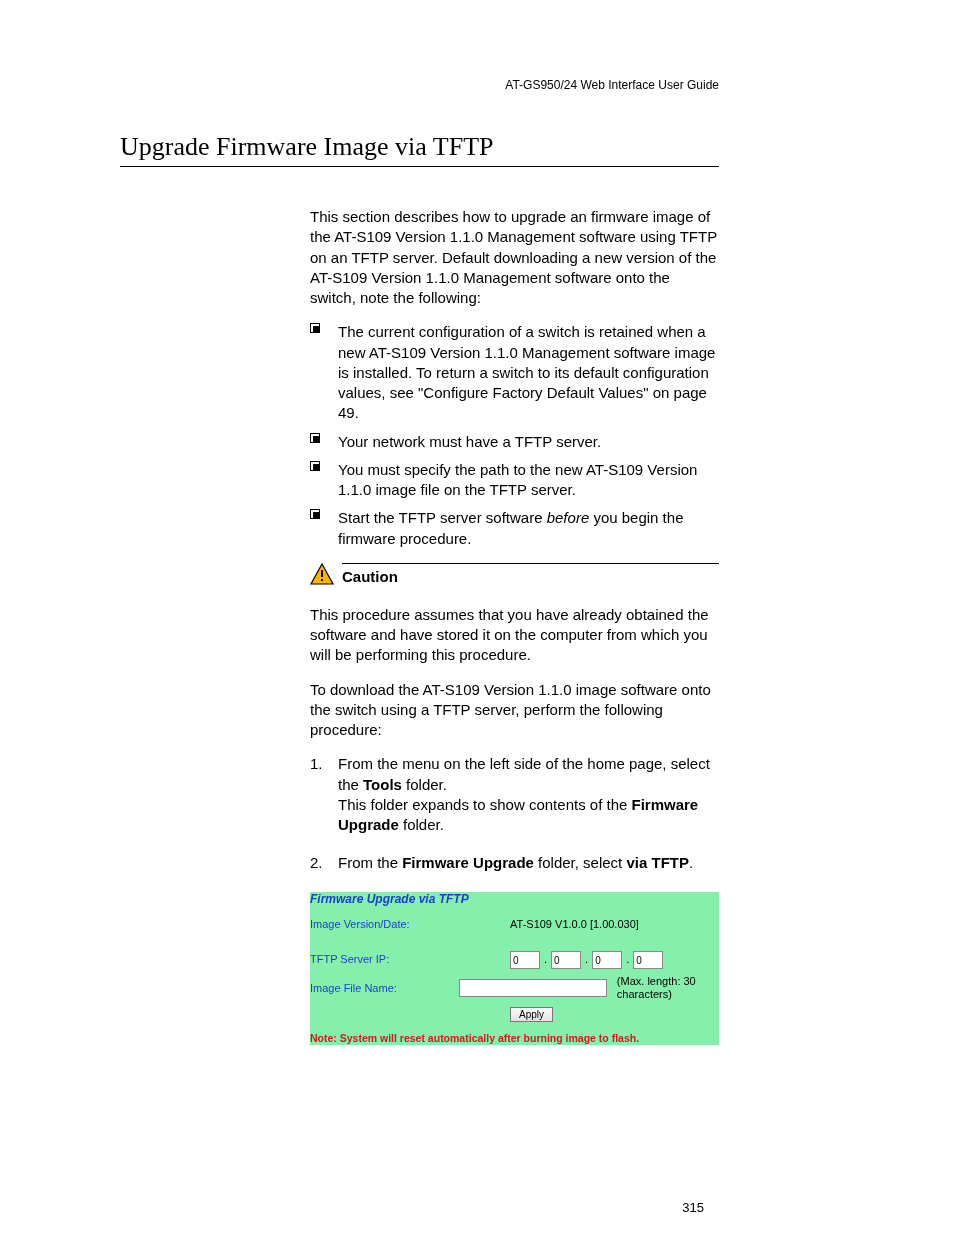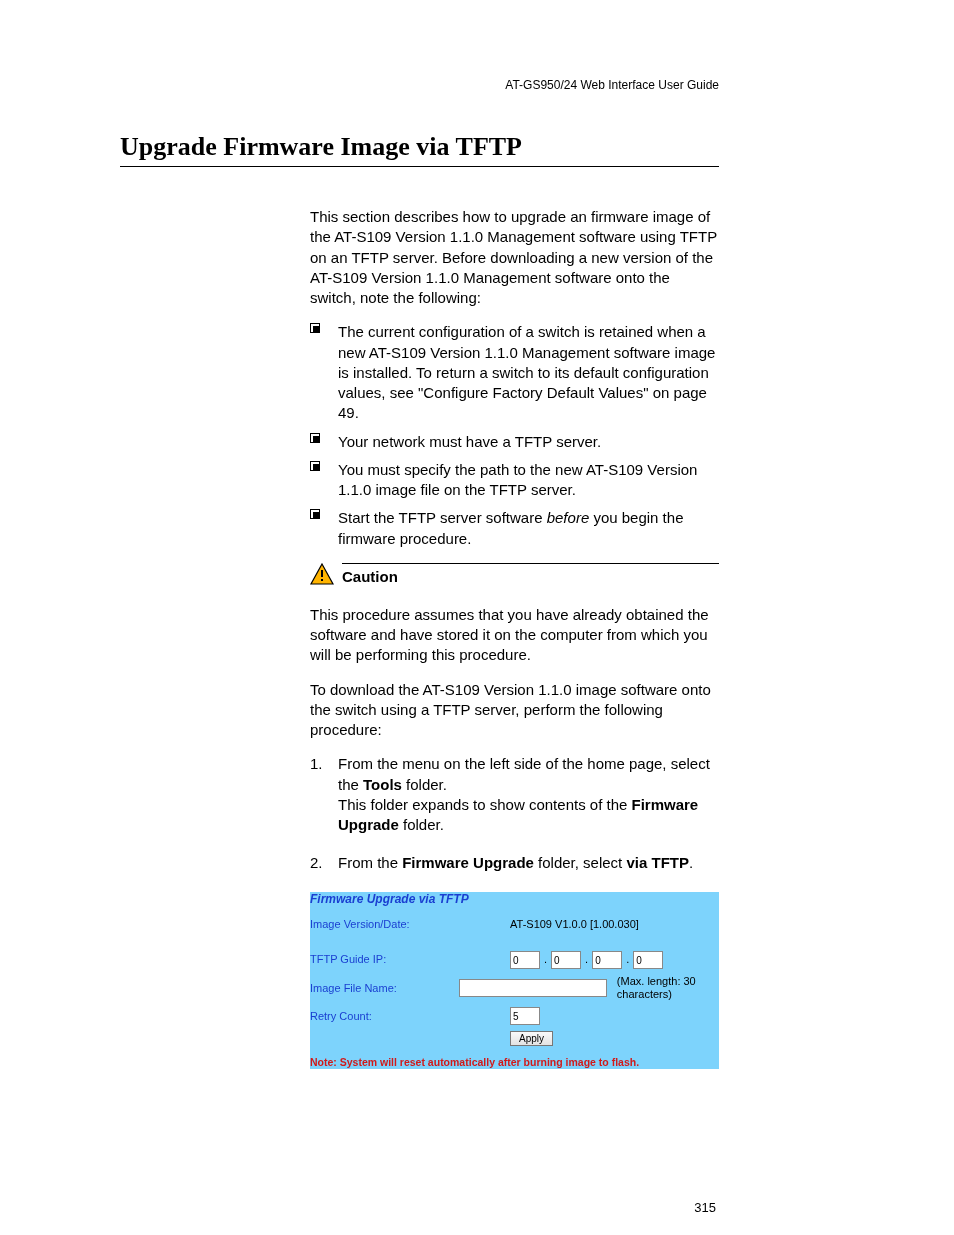--- a/index.html
+++ b/index.html
@@ -19,21 +19,21 @@
     margin-top: 20px;
   }
   .header-line {
     text-align: right;
     font-size: 12px;
     color: #000;
     margin-bottom: 40px;
   }
   .title {
     font-family: "Times New Roman", Times, serif;
-    font-weight: bold;
+    font-weight: normal;
     font-size: 26px;
     border-bottom: 1px solid #000;
     padding-bottom: 4px;
     margin-bottom: 40px;
   }
   .body-indent {
     margin-left: 190px;
   }
   .para {
     font-size: 15px;
@@ -112,21 +112,21 @@
   .step .num {
     position: absolute;
     left: 0;
     top: 0;
   }
   .bold { font-weight: bold; text-align: center; }
   .italic { font-style: italic; }
 
   .screenshot {
     margin: 10px 0 0 0;
-    background: #7dd3fc;
+    background: #86efac;
     font-size: 11px;
     line-height: 1.2;
   }
   .ss-title {
     color: #1a3fd1;
     font-style: italic;
     font-weight: bold;
     font-size: 12px;
     margin-bottom: 12px;
   }
@@ -198,36 +198,36 @@
   }
   .ss-note {
     color: #d11a1a;
     font-weight: bold;
     font-size: 10.5px;
     margin-top: 10px;
   }
   .page-num {
     position: absolute;
     bottom: 40px;
-    right: 52px;
+    right: 64px;
     font-size: 13px;
   }
 </style>
 </head>
 <body>
 
 <div class="page">
 
   <div class="header-line">AT-GS950/24  Web Interface User Guide</div>
 
   <div class="title">Upgrade Firmware Image via TFTP</div>
 
   <div class="body-indent">
 
-    <p class="para">This section describes how to upgrade an firmware image of the AT-S109 Version 1.1.0  Management software using TFTP on an TFTP server. Before downloading a new version of the AT-S109 Version 1.1.0 Management software onto the switch, note the following:</p>
+    <p class="para">This section describes how to upgrade an firmware image of the AT-S109 Version 1.1.0  Management software using TFTP on an TFTP server. Default downloading a new version of the AT-S109 Version 1.1.0 Management software onto the switch, note the following:</p>
 
     <ul class="bullets">
       <li>
         <span class="bullet-mark"></span>
         <span>The current configuration of a switch is retained when a new AT-S109 Version 1.1.0  Management software image is installed. To return a switch to its default configuration values, see "Configure Factory Default Values" on page 49.</span>
       </li>
       <li>
         <span class="bullet-mark"></span>
         <span>Your network must have a TFTP server.</span>
       </li>
@@ -273,42 +273,38 @@
       <div class="ss-title">Firmware Upgrade via TFTP</div>
 
       <div class="ss-row">
         <div class="ss-label">Image Version/Date:</div>
         <div class="ss-value">AT-S109 V1.0.0 [1.00.030]</div>
       </div>
 
       <div style="height:14px"></div>
 
       <div class="ss-row">
-        <div class="ss-label">TFTP Guide IP:</div>
+        <div class="ss-label">TFTP Server IP:</div>
         <div class="ss-ip-group">
           <input class="ss-ip-input" value="0" style="">
           <span class="ss-dot">.</span>
           <input class="ss-ip-input" value="0" style="">
           <span class="ss-dot">.</span>
           <input class="ss-ip-input" value="0" style="">
           <span class="ss-dot">.</span>
           <input class="ss-ip-input" value="0" style="">
         </div>
       </div>
 
       <div class="ss-row">
         <div class="ss-label">Image File Name:</div>
         <input class="ss-text-input" value="" style="">
         <span class="ss-maxlen">(Max. length: 30 characters)</span>
       </div>
 
-      <div class="ss-row">
-        <div class="ss-label">Retry Count:</div>
-        <input class="ss-retry-input" value="5" style="">
-      </div>
 
       <div class="ss-apply-row">
         <button class="ss-apply">Apply</button>
       </div>
 
       <div class="ss-note">Note: System will reset automatically after burning image to flash.</div>
     </div>
 
   </div>
 

